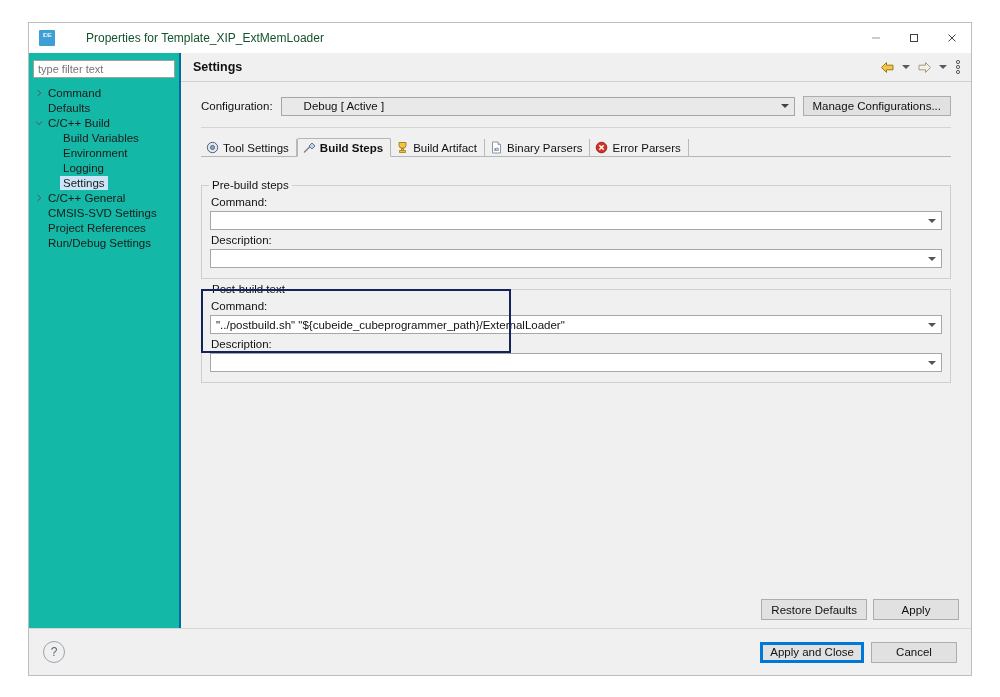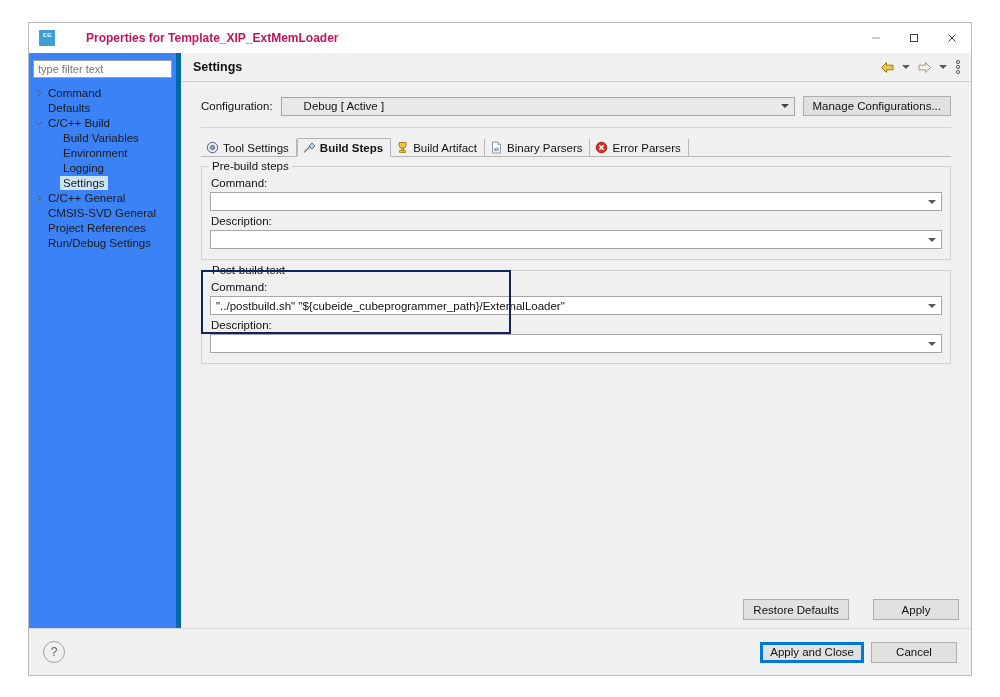--- a/index.html
+++ b/index.html
@@ -57,22 +57,22 @@
     position: absolute;
     left: 0; right: 0; top: 2px;
     text-align: center;
     font-size: 6px;
     color: #ffffff;
     font-family: "Liberation Sans", sans-serif;
     letter-spacing: -0.3px;
   }
   .title-text {
     font-size: 12px;
-    color: #be185d;
-    font-weight: bold;
+    color: #14532d;
+    font-weight: normal;
     white-space: nowrap;
     padding-left: 23px;
   }
   .win-controls {
     position: absolute;
     right: 0;
     top: 0;
     height: 30px;
     display: flex;
     align-items: stretch;
@@ -93,22 +93,22 @@
     flex: 1 1 auto;
     display: flex;
     min-height: 0;
     background: #f0f0f0;
   }
 
   
   .tree-pane {
     width: 152px;
     flex: 0 0 auto;
-    background: #3b82f6;
-    border-right: 5px solid #0369a1;
+    background: #14b8a6;
+    border-right: 2px solid #0369a1;
     padding: 6px 0 0 0;
     box-sizing: border-box;
     overflow: hidden;
   }
   .filter-wrap { padding: 0 4px 4px 4px; }
   .filter-input {
     width: 100%;
     box-sizing: border-box;
     height: 18px;
     border: 1px solid #a0a0a0;
@@ -315,21 +315,21 @@
 
   
   .group {
     position: relative;
     border: 1px solid #cfcfcf;
     margin-top: 10px;
     padding: 6px 8px 10px 8px;
     flex: 0 0 auto;
     box-sizing: border-box;
   }
-  .group.first { margin-top: 9px; }
+  .group.first { margin-top: 28px; }
   .group-title {
     position: absolute;
     top: -7px;
     left: 7px;
     background: #f0f0f0;
     padding: 0 3px;
     font-size: 11.5px;
     color: #111;
   }
   .field-label {
@@ -371,21 +371,21 @@
     pointer-events: none;
     z-index: 5;
   }
 
   .spacer { flex: 1 1 auto; min-height: 0; }
 
   
   .content-bottom {
     display: flex;
     justify-content: flex-end;
-    gap: 24px;
+    gap: 6px;
     padding: 0 12px 8px 12px;
     flex: 0 0 auto;
   }
   .dialog-footer {
     height: 46px;
     border-top: 1px solid #d6d6d6;
     background: #f0f0f0;
     display: flex;
     align-items: center;
     padding: 0 14px;
@@ -490,21 +490,21 @@
           <div class="tree-row">
             <span class="twisty">
               <svg width="8" height="8" viewBox="0 0 8 8">
                   <path d="M2.5 1 L5.8 4 L2.5 7" fill="none" stroke="#565656" stroke-width="1"></path>
                 </svg>
             </span>
             <span class="tree-label">C/C++ General</span>
           </div>
 
           <div class="tree-row" style="padding-left:16px">
-            <span class="tree-label">CMSIS-SVD General</span>
+            <span class="tree-label">CMSIS-SVD Settings</span>
           </div>
           <div class="tree-row" style="padding-left:16px">
             <span class="tree-label">Project References</span>
           </div>
           <div class="tree-row" style="padding-left:16px">
             <span class="tree-label">Run/Debug Settings</span>
           </div>
 
         </div>
       </div>

